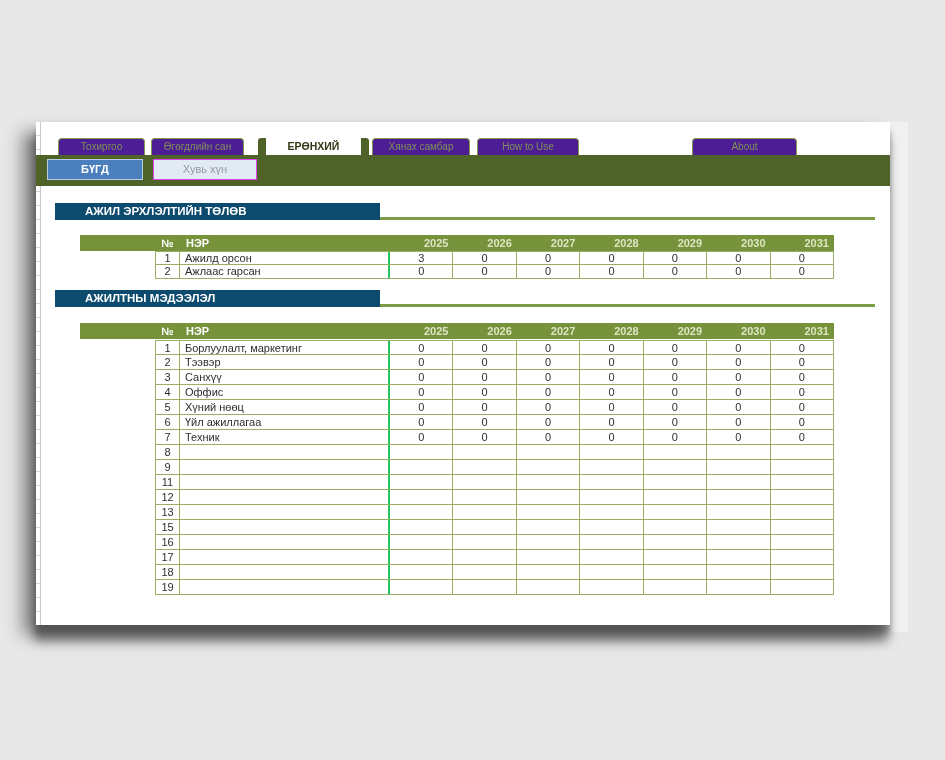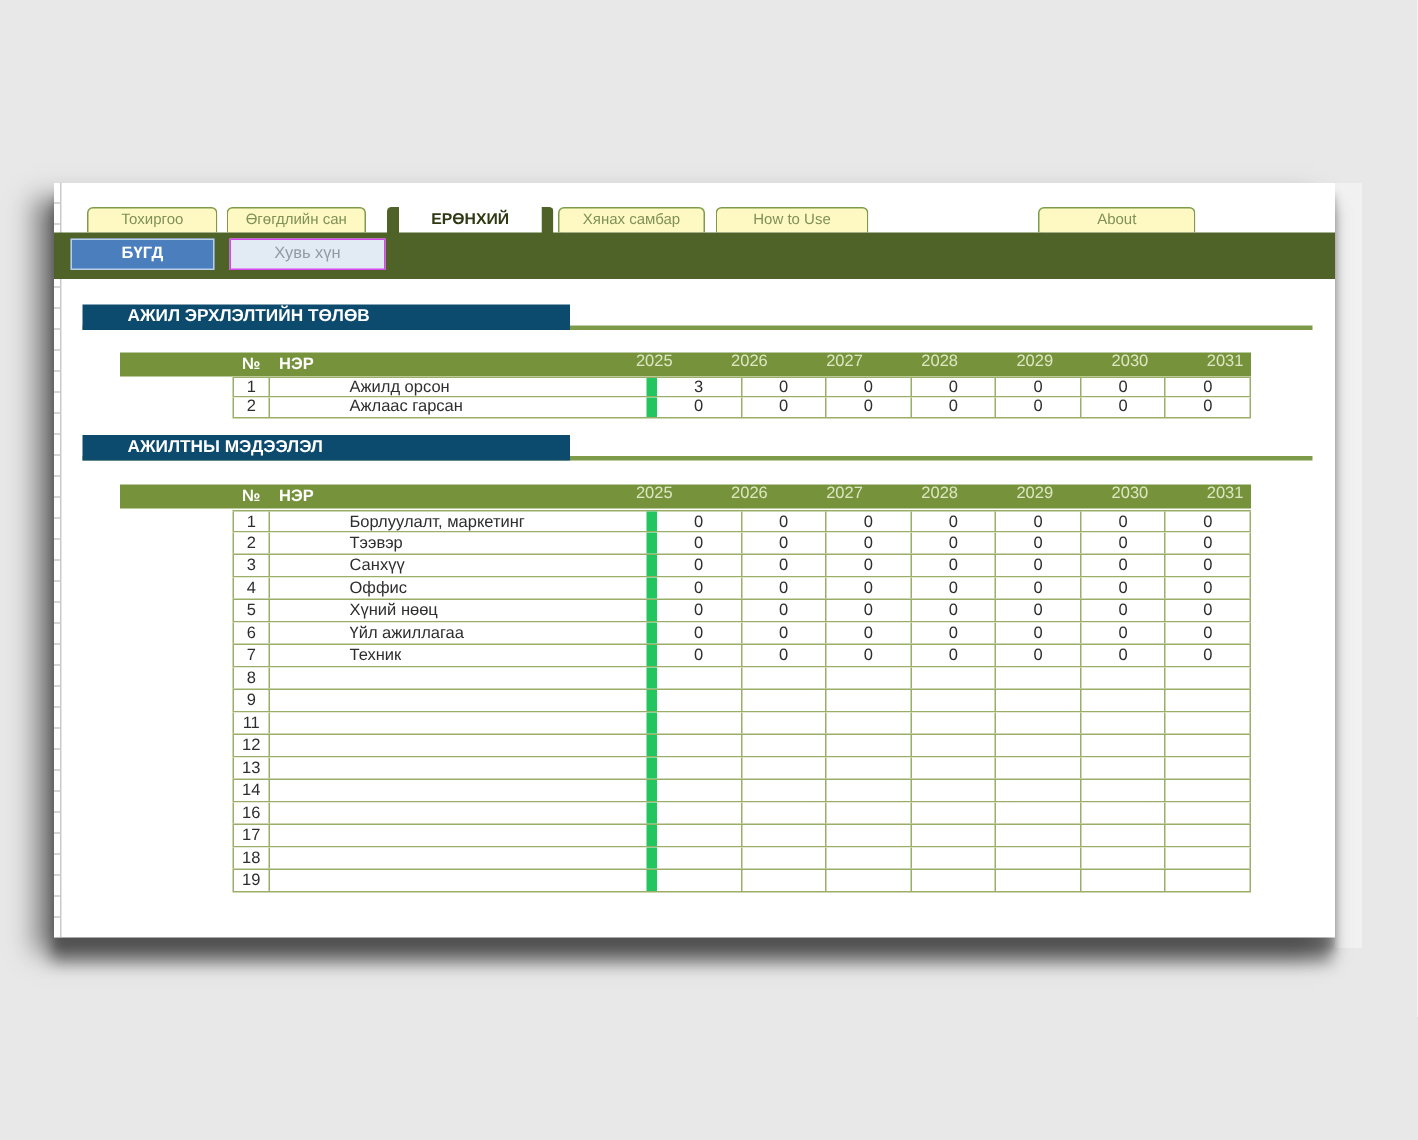--- a/index.html
+++ b/index.html
@@ -16,21 +16,21 @@
   .gutter {
     position:absolute; left:0; top:0; width:5px; height:503px;
     border-right:1px solid #c9c9c9;
     background:repeating-linear-gradient(180deg, transparent 0 13px, #d6d6d6 13px 14px);
   }
 
   
   .tabrow { position:absolute; left:0; top:16px; width:854px; height:17px; }
   .tab {
     position:absolute; top:0; height:17px; font-size:10px; line-height:16px;
-    text-align:center; color:#7f9156; background:#fef9c3;
+    text-align:center; color:#7f9156; background:#4c1d95;
     border:1px solid #7f9a4b; border-bottom:none; border-radius:4px 4px 0 0;
     cursor:default; white-space:nowrap; overflow:hidden;
   }
   .tab.active {
     background:#ffffff; color:#2f3a14; font-weight:bold; font-size:10.5px;
     border:none; border-left:8px solid #4f6228; border-right:8px solid #4f6228;
     border-radius:3px 3px 0 0; height:18px;
   }
   .tab:nth-child(1){left:22px;width:87px}
   .tab:nth-child(2){left:115px;width:93px}
@@ -54,31 +54,31 @@
   .s1-title { top:81px; } .s1-line { top:95px; }
   .s2-title { top:168px; } .s2-line { top:182px; }
 
   
   .thead { position:absolute; left:44px; width:754px; height:16px; background:#76933c;
            display:flex; align-items:center; color:#ffffff; font-size:11px; }
   .t1-head { top:113px; } .t2-head { top:201px; }
   .h-dept { width:75px; font-weight:bold; padding-left:4px; white-space:nowrap; overflow:hidden;margin-top:28px; }
   .h-no   { width:25px; font-weight:bold; text-align:center; }
   .h-name { width:210px; font-weight:bold; padding-left:6px; }
-  .years  { flex:1; display:flex; height:100%; align-items:flex-start; }
+  .years  { flex:1; display:flex; height:100%; align-items:center;font-weight:bold; }
   .h-year { flex:1; text-align:right; padding-right:5px; color:#dde6c2; font-size:11px; }
 
   .rows { position:absolute; left:119px; width:679px; border-top:0; }
   .t1-rows { top:129px; } .t2-rows { top:218px; }
   .row { display:flex; background:#ffffff; border-bottom:1px solid #9bae67; }
   .t1-rows .row { height:14px; } .t2-rows .row { height:15px; }
   .cell { font-size:11px; color:#2e2e2e; line-height:13px; overflow:hidden; white-space:nowrap; }
   .t2-rows .cell { line-height:14px; }
   .c-no   { width:25px; text-align:center; border-left:1px solid #9bae67; border-right:1px solid #9bae67; }
-  .c-name { width:210px; padding-left:5px; border-right:7px solid #22c55e;margin-left:48px; }
+  .c-name { width:210px; padding-left:5px; border-right:2px solid #22c55e; }
   .c-val  { flex:1; text-align:center; border-right:1px solid #9bae67; }
   .rows .row:first-child { border-top:1px solid #9bae67; }
 </style>
 </head>
 <body>
 
 <div class="right-strip"></div>
 
 <div class="window">
   <div class="gutter"></div>
@@ -281,21 +281,21 @@
         <div class="cell c-name"></div>
         <div class="cell c-val"></div>
         <div class="cell c-val"></div>
         <div class="cell c-val"></div>
         <div class="cell c-val"></div>
         <div class="cell c-val"></div>
         <div class="cell c-val"></div>
         <div class="cell c-val"></div>
       </div>
       <div class="row">
-        <div class="cell c-no">14</div>
+        <div class="cell c-no">15</div>
         <div class="cell c-name"></div>
         <div class="cell c-val"></div>
         <div class="cell c-val"></div>
         <div class="cell c-val"></div>
         <div class="cell c-val"></div>
         <div class="cell c-val"></div>
         <div class="cell c-val"></div>
         <div class="cell c-val"></div>
       </div>
       <div class="row">

